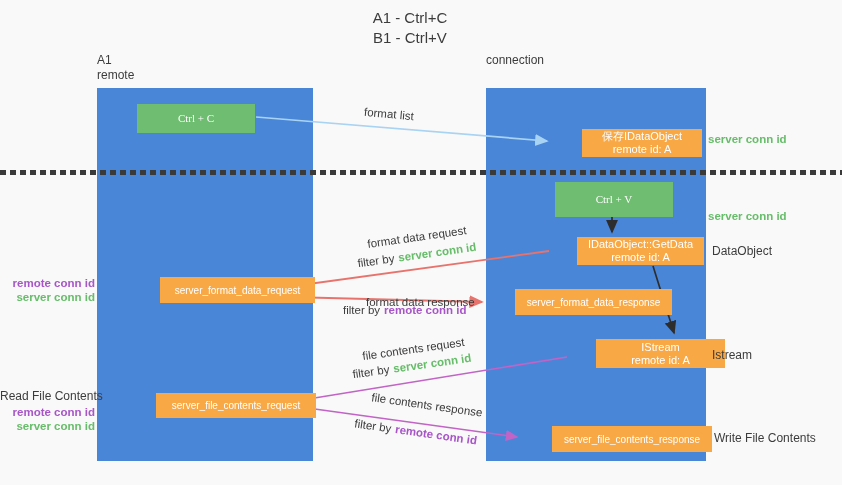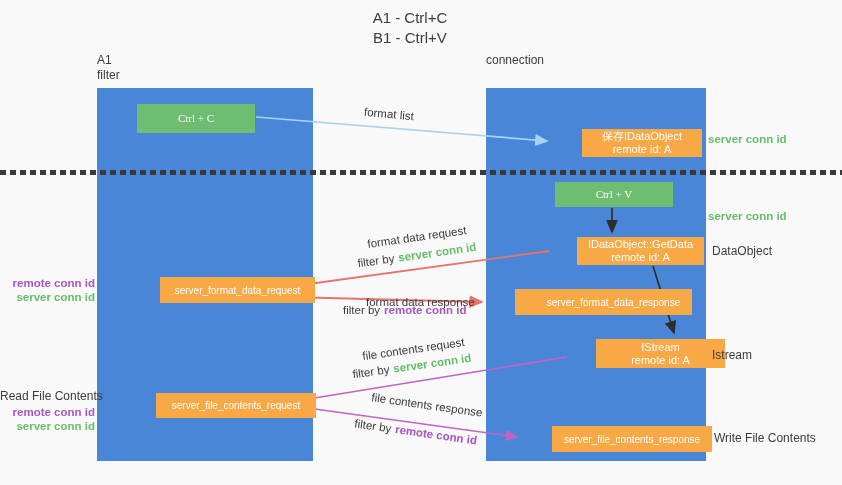--- a/index.html
+++ b/index.html
@@ -31,24 +31,24 @@
   .mkf-orchid{fill:var(--arrow-orchid,#c263c6);}
   .mkf-black{fill:var(--arrow-black,#2d2d2d);}
 
   .node{position:absolute;display:flex;flex-direction:column;align-items:center;justify-content:center;
     color:#fff;text-align:center;z-index:3;font-size:11px;line-height:13px;white-space:nowrap;}
   .node.green{background:var(--node-green,#6fbd70);font-family:Liberation Serif, serif;}
   .node.orange{background:var(--node-orange,#f8a845);margin-left:28px;}
   .node.small{font-size:10px;}
   .n-ctrl-c{left:137px;top:104px;width:118px;height:29px;}
   .n-save{left:554px;top:129px;width:120px;height:28px;}
-  .n-ctrl-v{left:555px;top:182px;width:118px;height:25px;}
+  .n-ctrl-v{left:555px;top:182px;width:118px;height:35px;}
   .n-getdata{left:549px;top:237px;width:127px;height:28px;}
   .n-fmt-req{left:132px;top:277px;width:155px;height:26px;}
-  .n-fmt-resp{left:487px;top:289px;width:157px;height:26px;padding-left:20px;}
+  .n-fmt-resp{left:487px;top:289px;width:157px;height:26px;}
   .n-istream{left:568px;top:339px;width:129px;height:29px;}
   .n-file-req{left:128px;top:393px;width:160px;height:25px;}
   .n-file-resp{left:524px;top:426px;width:160px;height:26px;}
 
   .flow-label{position:absolute;font-size:11.5px;z-index:4;white-space:nowrap;}
   .rot-neg{transform:rotate(-8deg);}
   .rot-pos{transform:rotate(8deg);}
   .rot-sm{transform:rotate(5deg);}
   .fl-format-list{left:364px;top:108px;}
   .fl-fdr{left:367px;top:231px;}
@@ -81,21 +81,21 @@
 
 <div class="stage">
 
   <div class="title">
     <div>A1 - Ctrl+C</div>
     <div>B1 - Ctrl+V</div>
   </div>
 
   <div class="lane-header hl">
     <div>A1</div>
-    <div>filter</div>
+    <div>remote</div>
   </div>
   <div class="lane-header hr">
     <div>connection</div>
   </div>
 
   <div class="lane lane-left"></div>
   <div class="lane lane-right"></div>
 
   <div class="divider"></div>
 

